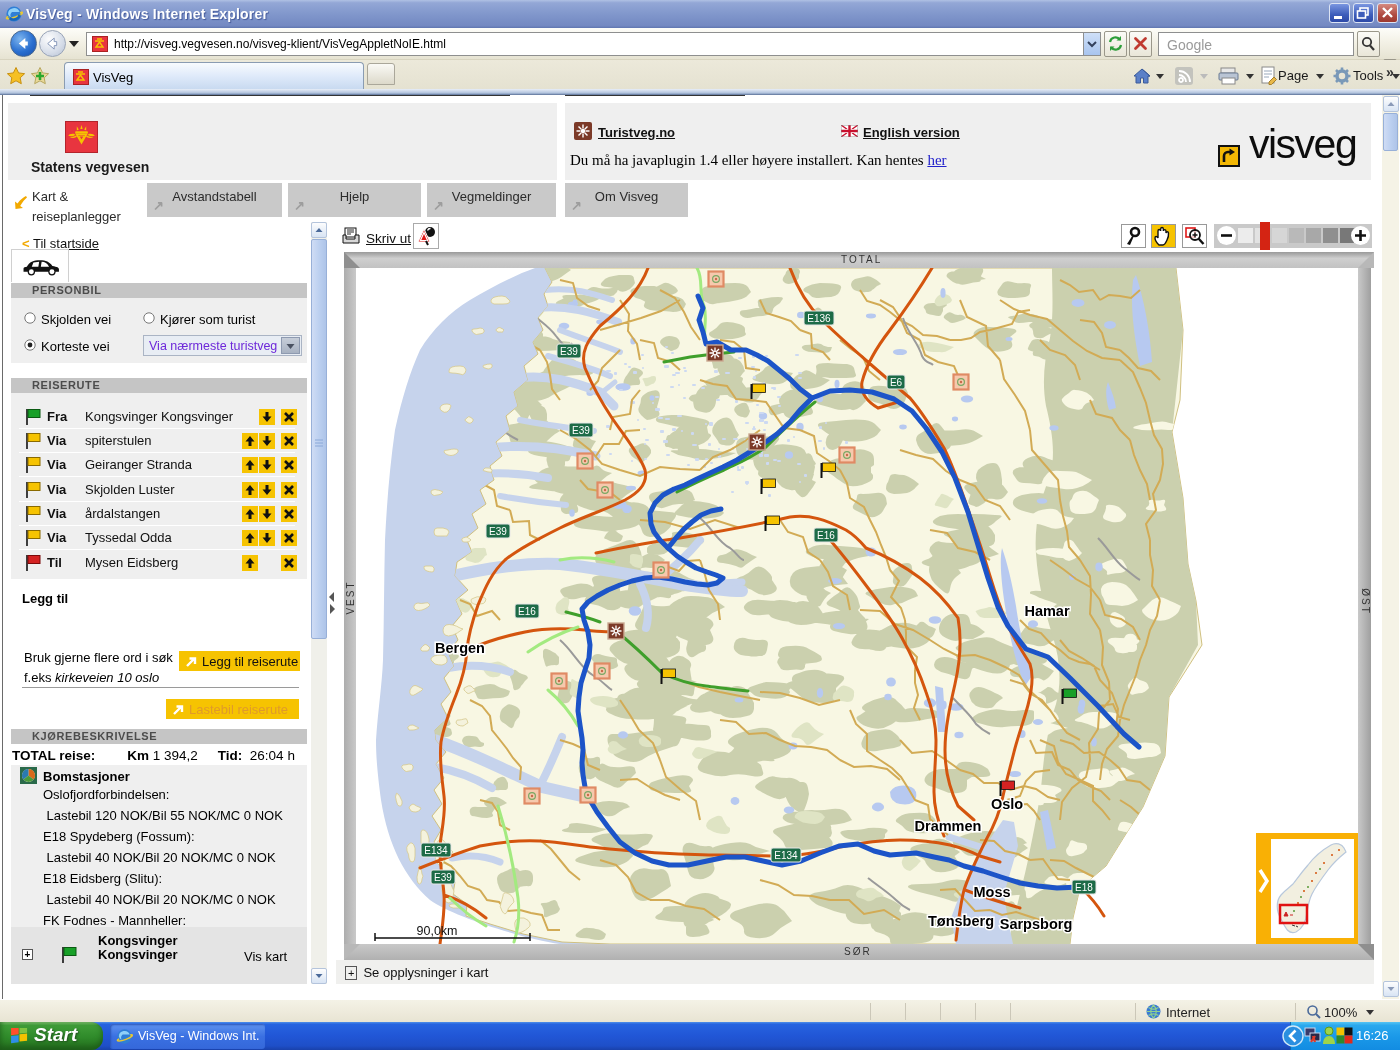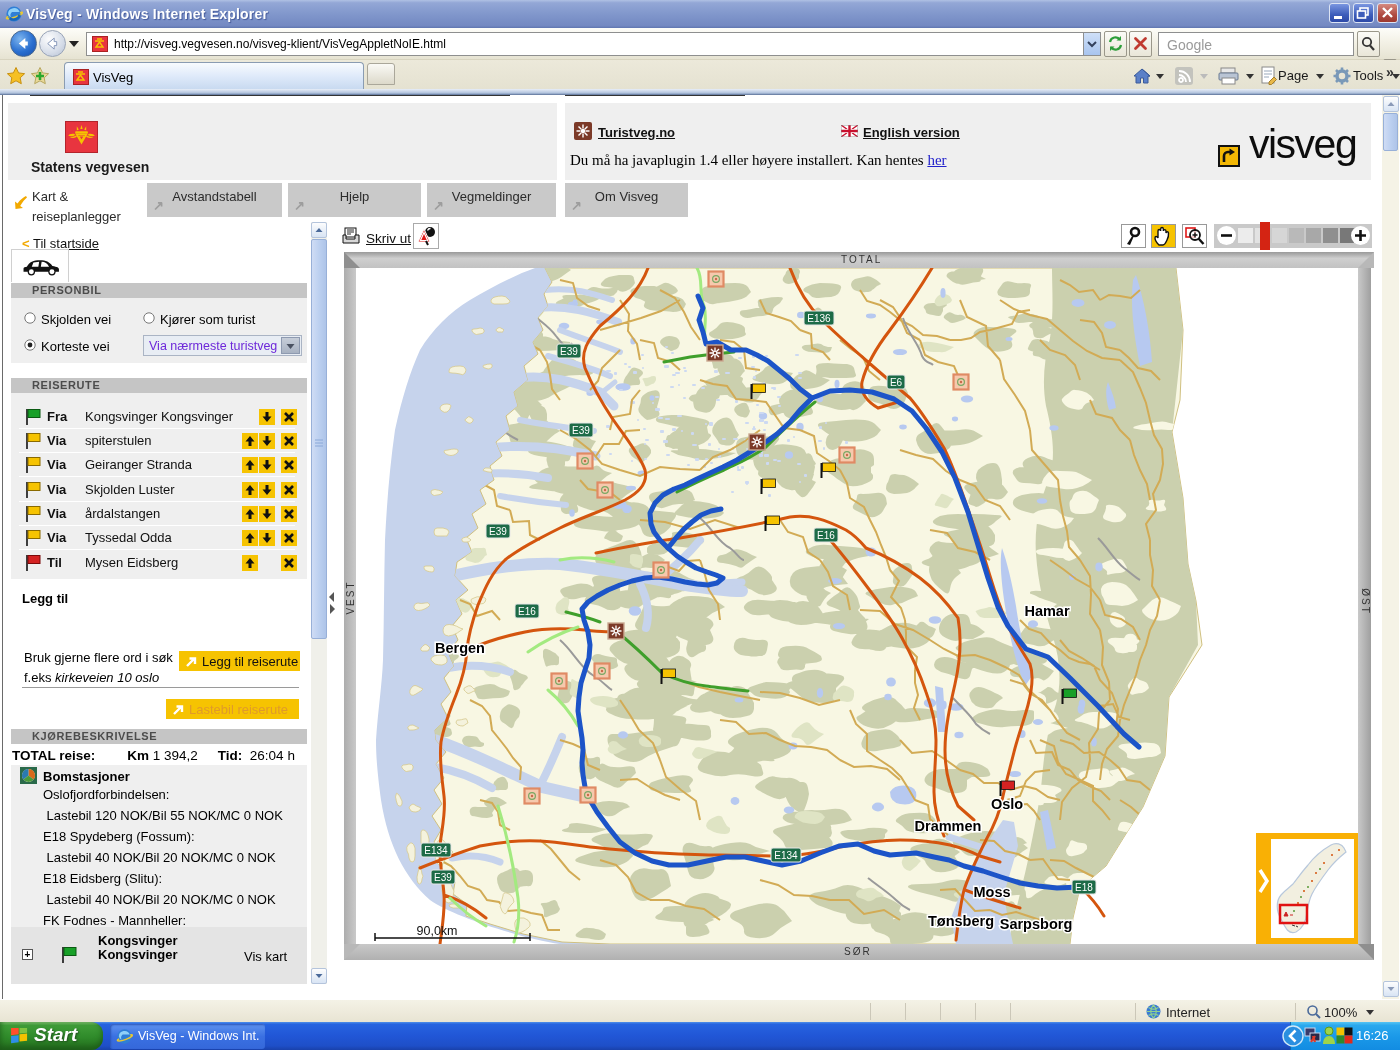--- a/index.html
+++ b/index.html
@@ -963,20 +963,21 @@
             <circle cx="45" cy="64" r="1"></circle>
             <circle cx="38" cy="78" r="1"></circle>
           </g>
 <path d="M36 92l3 1M40 93l2 1" stroke="#333" stroke-width="1"></path>
 <rect x="24" y="72" width="27" height="18" fill="none" stroke="#e01212" stroke-width="2.5"></rect>
 <path d="M30 79l2 4h-4zM34 82h3" stroke="#c22" stroke-width="1" fill="#c22"></path>
 <path d="M4 37 L11 48 L4 59" fill="none" stroke="#fff" stroke-width="3.5"></path>
 </svg>
       </div>
 
+  <div id="seopp" class="abs"><span style="font-size:11px;border:1px solid #555;padding:0 2px;margin-right:6px">+</span>Se opplysninger i kart</div>
 
   <div id="pgScroll" class="abs">
     <div class="sbarrow" style="top:1px;left:1px"><svg width="14" height="14">
             <path d="M3.5 9l3.5-4 3.5 4z" fill="#8a9ab8"></path>
           </svg></div>
     <div style="position:absolute;left:1px;top:18px;width:15px;height:38px;background:linear-gradient(90deg,#cfdcf4,#bcd0f0 50%,#aec4e8);border:1px solid #98b0d8;border-radius:2px"></div>
     <div class="sbarrow" style="top:886px;left:1px"><svg width="14" height="14">
             <path d="M3.5 5l3.5 4 3.5-4z" fill="#8a9ab8"></path>
           </svg></div>
   </div>

